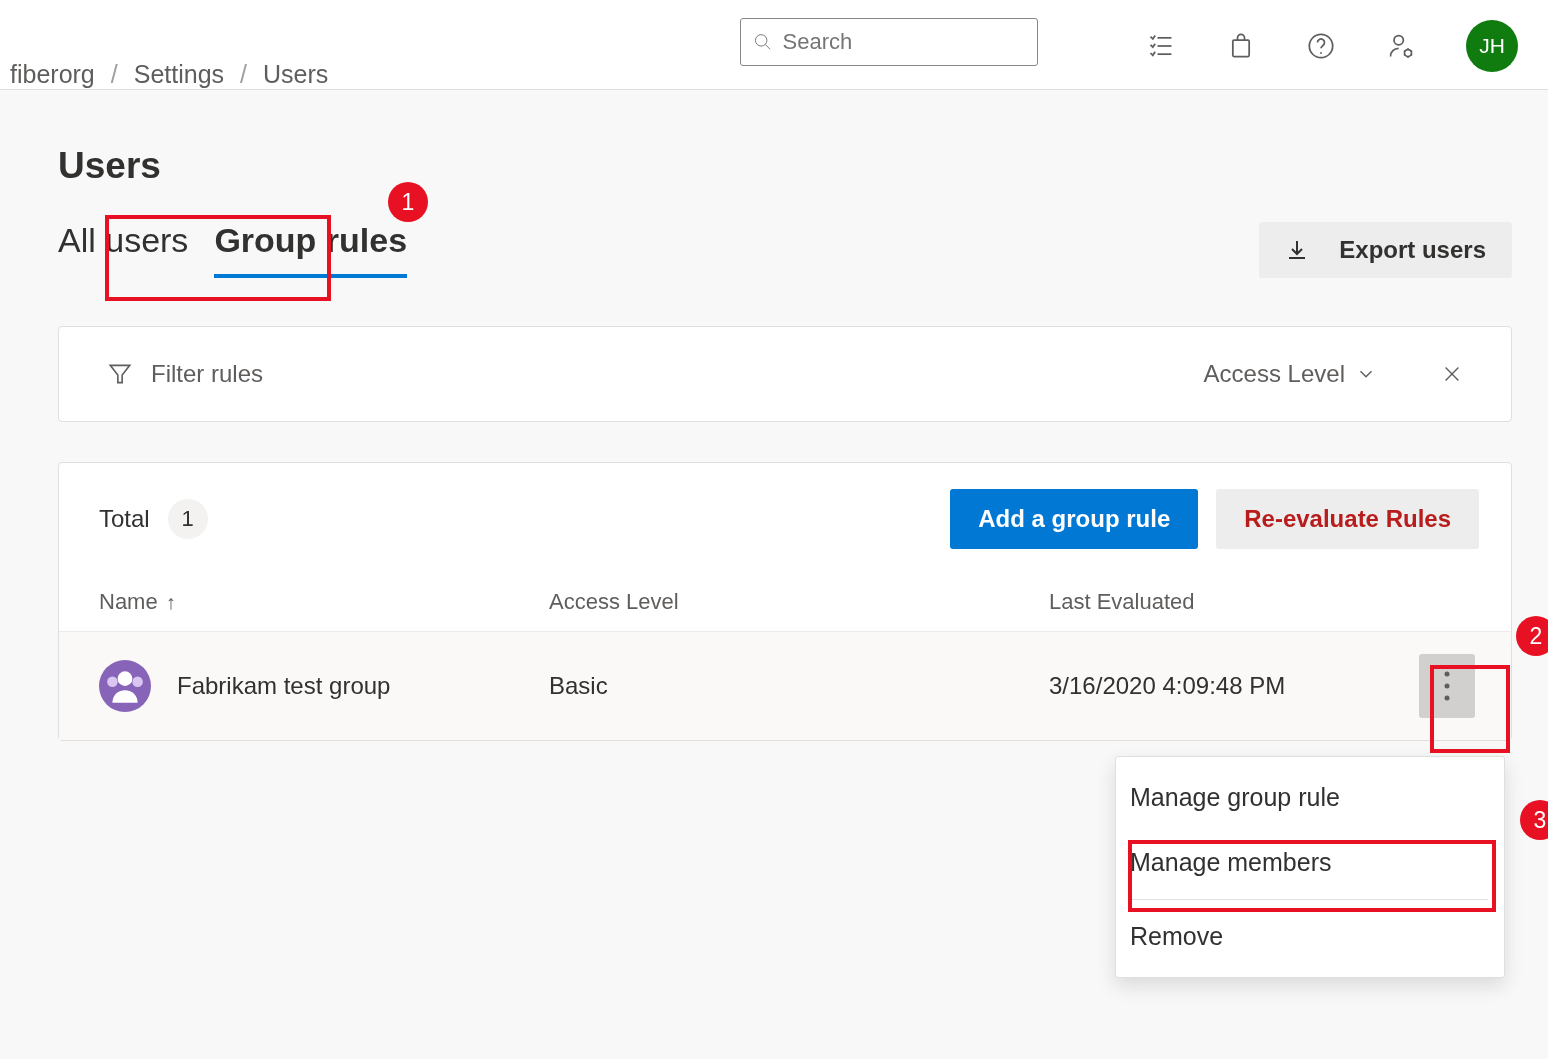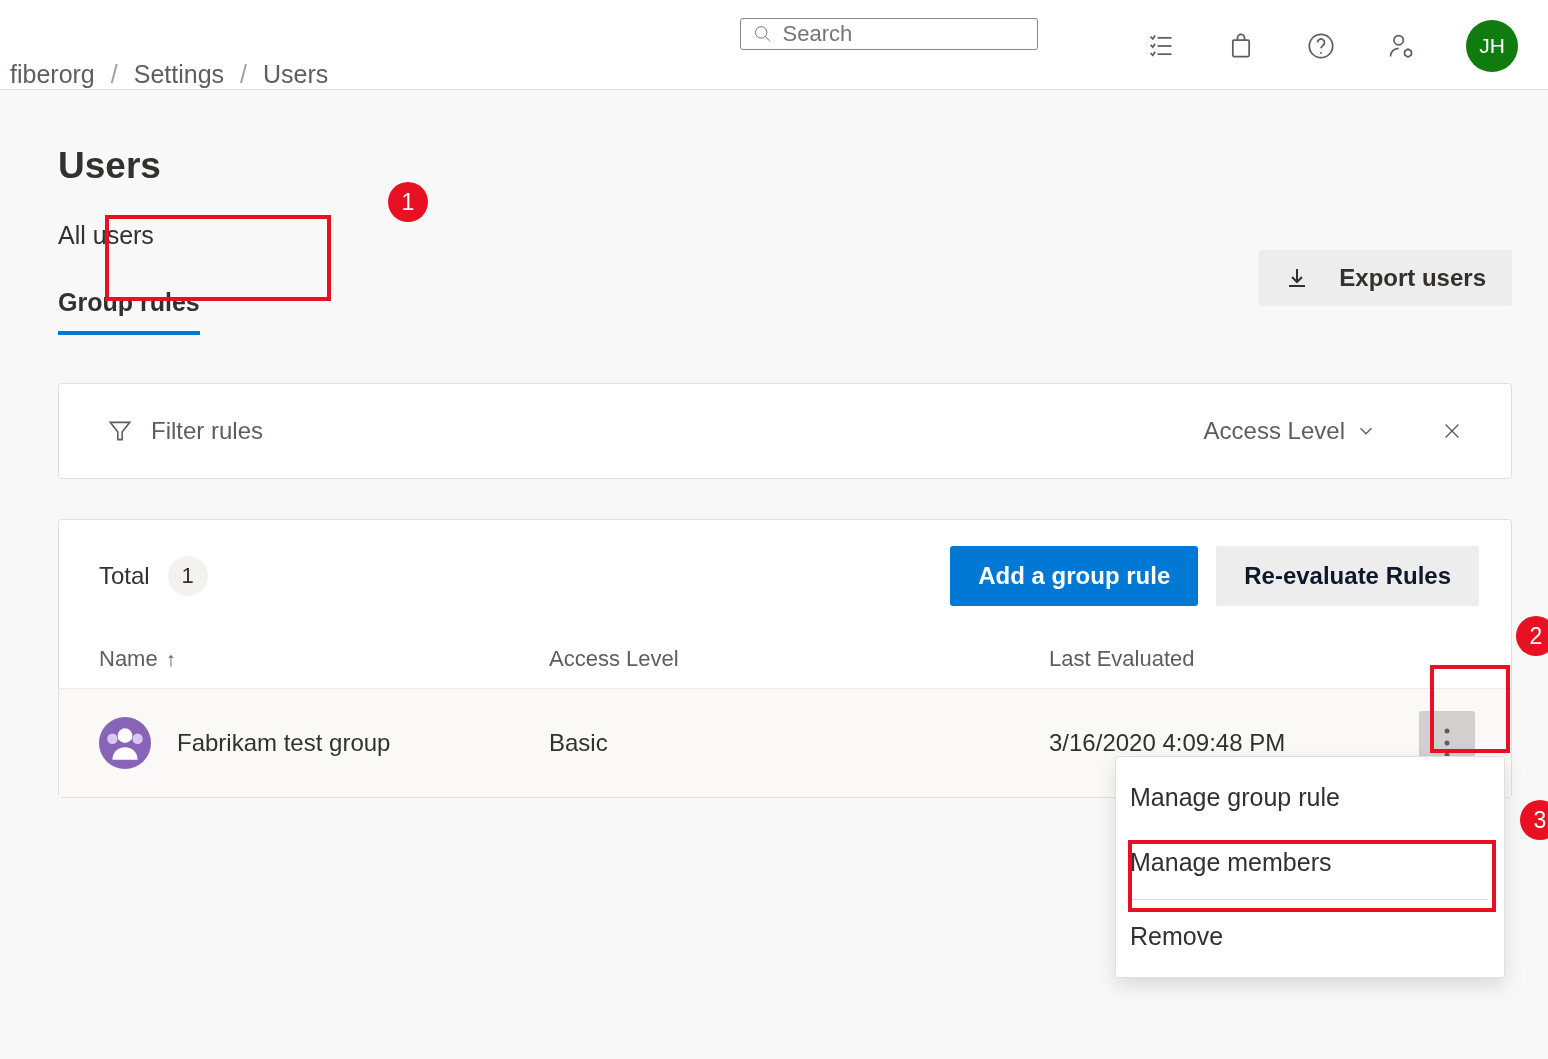--- a/index.html
+++ b/index.html
@@ -29,21 +29,21 @@
     gap: 16px;
     margin-left: 0;
   }
   .breadcrumbs .crumb { color: #605e5c; cursor: pointer; }
   .breadcrumbs .sep { color: #a19f9d; }
   .search-box {
     position: absolute;
     left: 740px;
     top: 18px;
     width: 298px;
-    height: 32px;
+    height: 48px;
     border: 1px solid #8a8886;
     border-radius: 3px;
     display: flex;
     align-items: center;
     padding: 0 12px;
     gap: 10px;
   }
   .search-box svg { width: 22px; height: 22px; stroke: #605e5c; fill: none; }
   .search-box input {
     border: none; outline: none; font-size: 22px; color: #605e5c; width: 100%;
@@ -70,21 +70,21 @@
     cursor:pointer;
   }
   
   .content { padding: 55px 36px 0 58px; }
   .page-title { font-size: 37px; font-weight: 600; color:#323130; }
   .tabs-row {
     display:flex; align-items:center; justify-content:space-between;
     margin-top: 34px;
     position: relative;
   }
-  .tabs { display:flex; gap:20px; font-size:25px;flex-direction:column; }
+  .tabs { display:flex; gap:26px; font-size:34px; }
   .tab { color:#323130; padding-bottom:18px; cursor:pointer; position:relative; }
   .tab.active { font-weight:600; }
   .tab.active::after {
     content:""; position:absolute; left:0; right:0; bottom:0;
     height:4px; background:#0078d4;
   }
   .export-btn {
     display:flex; align-items:center; gap:30px;
     background:#ededed; border:none;
     padding:14px 26px; font-size:24px; font-weight:600;
@@ -159,21 +159,21 @@
     background:#f3f2f1;display:flex;align-items:center;justify-content:center;
     font-size:22px;color:#323130;
   }
   .card-actions { display:flex; gap:18px;align-items:center; }
   .btn-primary {
     background:#0078d4;color:#fff;border:none;
     padding:16px 28px;font-size:24px;font-weight:600;
     border-radius:3px;cursor:pointer;
   }
   .btn-secondary {
-    background:#ededed;color:#0f172a;border:none;
+    background:#ededed;color:#b91c1c;border:none;
     padding:16px 28px;font-size:24px;font-weight:600;
     border-radius:3px;cursor:pointer;
   }
   .table-headers {
     display:flex; padding:30px 40px 16px 40px;
     font-size:22px; color:#605e5c;
   }
   .col-name { flex:0 0 450px; display:flex; align-items:center; gap:8px; }
   .col-access { flex:0 0 500px; }
   .col-last { flex:1; }

